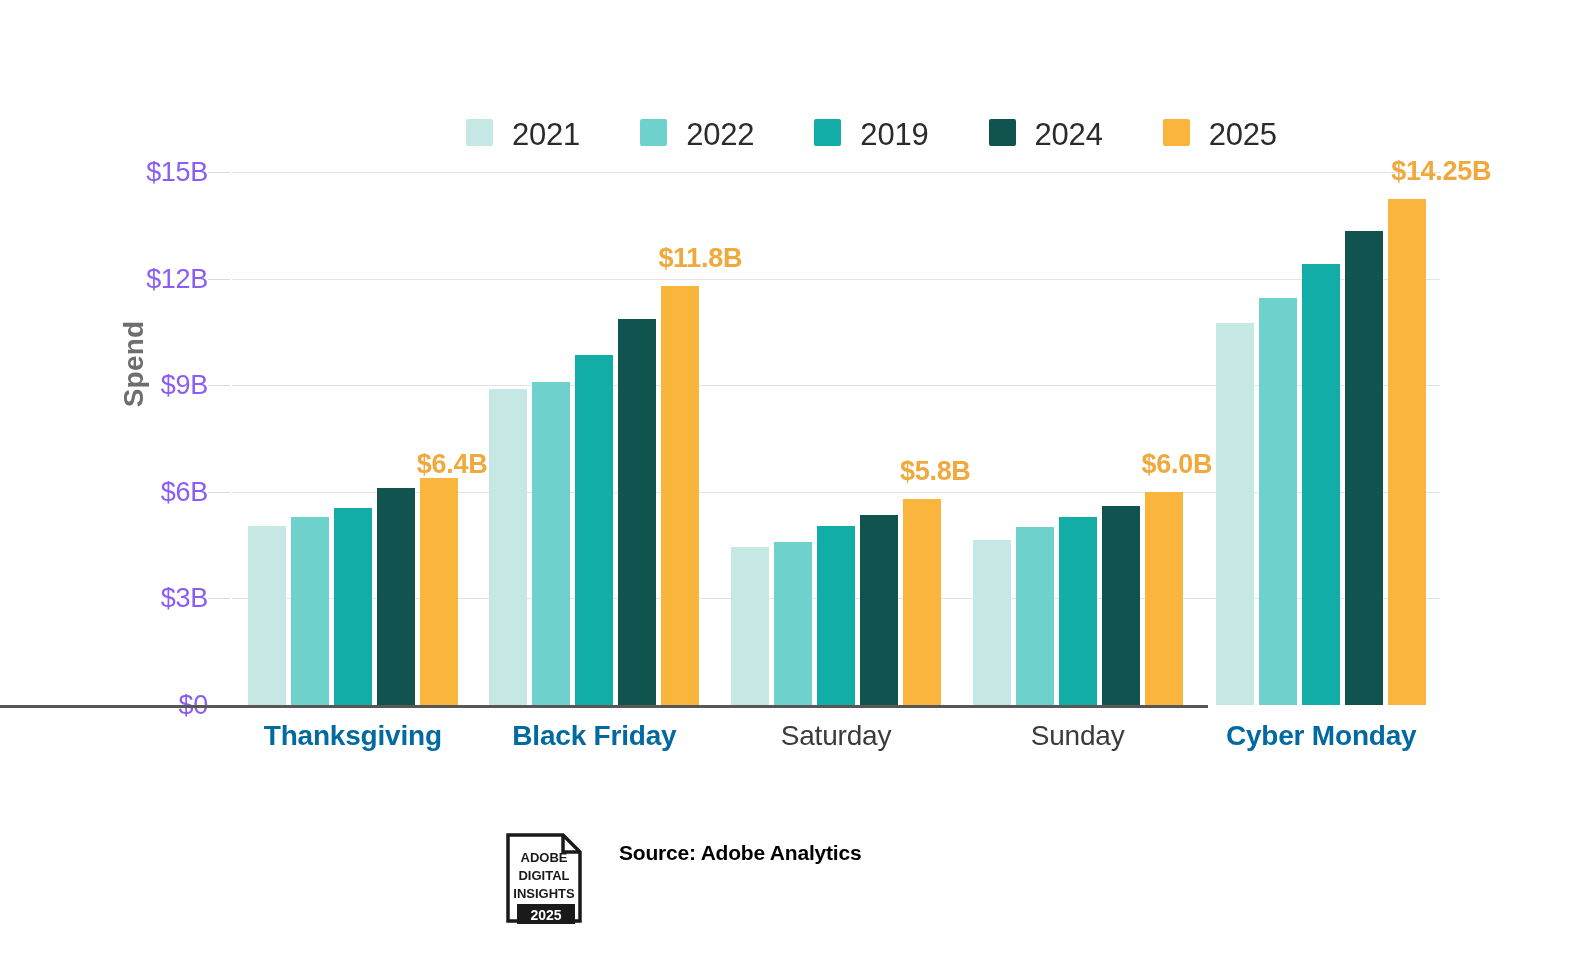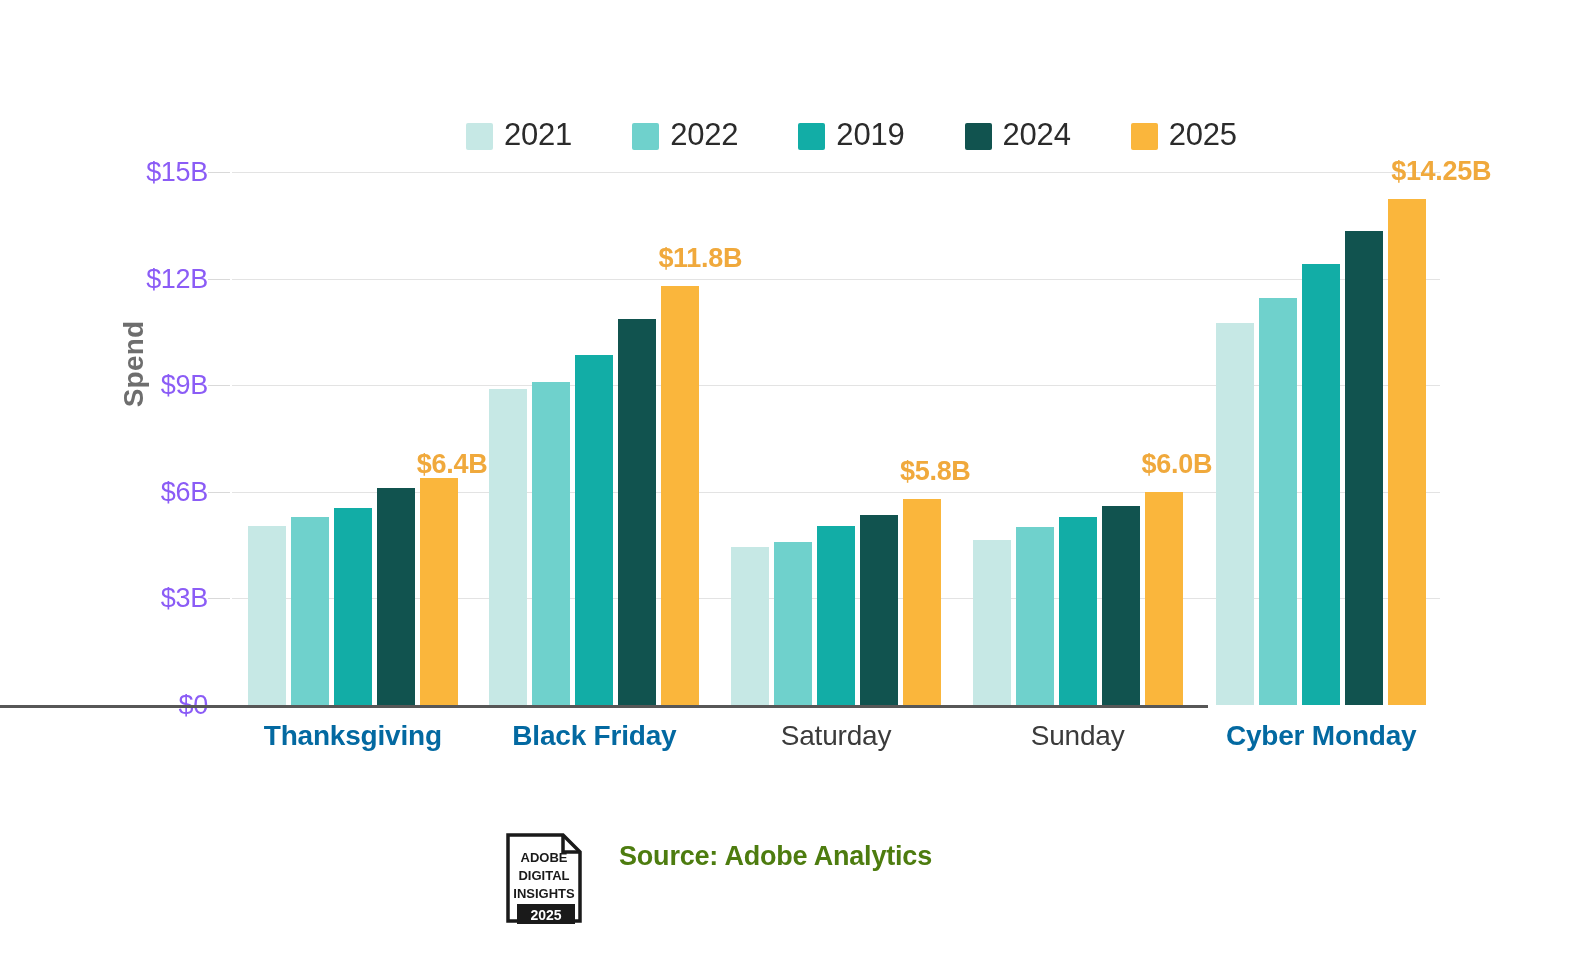--- a/index.html
+++ b/index.html
@@ -25,22 +25,22 @@
     left: 452px;
     top: 110px;
     width: 780px;
     height: 48px;
     display: flex;
     align-items: center;
     gap: 0px;
   }
   .legend-item {
     display: flex;
-    align-items: flex-end;
-    gap: 11px;
+    align-items: flex-start;
+    gap: 19px;
     margin-right: 46px;
     padding-left: 14px;
   }
   .legend-swatch {
     width: 27px;
     height: 27px;
     border-radius: 2px;
     flex: 0 0 auto;
   }
   .legend-label {
@@ -186,23 +186,23 @@
     padding-top: 4px;
   }
   #footer-title {
     font-size: 40px;
     font-weight: 700;
     color: #111111;
     line-height: 1.12;
     letter-spacing: -0.6px;
   }
   #footer-source {
-    font-size: 27px;
-    font-weight: 700;
-    color: #4d7c0f;
+    font-size: 21px;
+    font-weight: 700;
+    color: #000000;
     line-height: 1.2;
     letter-spacing: -0.2px;
     margin-top: 4px;
   }
 </style>
 </head>
 <body>
 
 <div id="stage">
 

